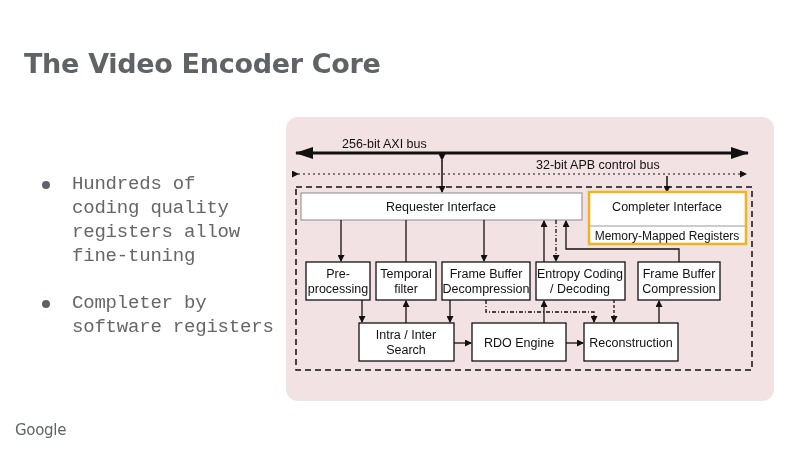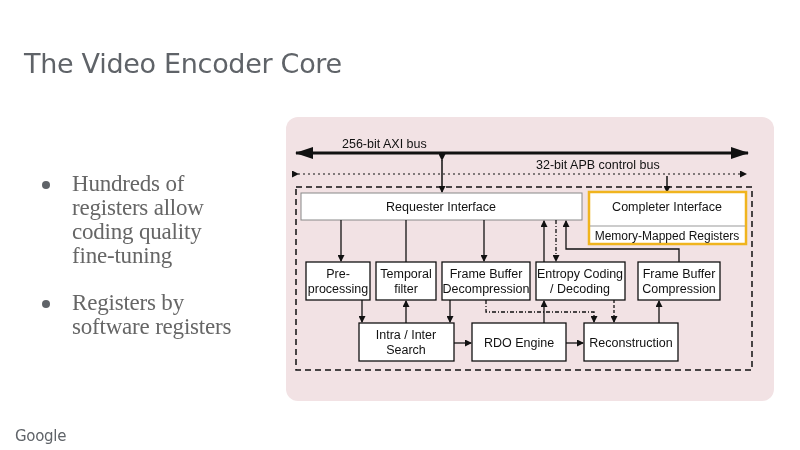--- a/index.html
+++ b/index.html
@@ -1,42 +1,42 @@
 <!DOCTYPE html>
 <html><head>
 <meta charset="utf-8">
 <style>
   html, body { margin: 0; padding: 0; }
   body { width: 800px; height: 450px; background: #ffffff; position: relative; overflow: hidden; font-family: "Liberation Sans", sans-serif; }
-  .title { position: absolute; left: 24px; top: 48px; font-size: 27px; color: #5f6368; font-family: "DejaVu Sans", sans-serif; font-weight: 400; letter-spacing: -0.3px; }
+  .title { position: absolute; left: 24px; top: 48px; font-size: 27px; color: #5f6368; font-family: "DejaVu Sans", sans-serif; font-weight: 700; letter-spacing: -0.3px; }
   .bullets { position: absolute; left: 38px; top: 172px; width: 240px; }
-  .bullet { position: relative; padding-left: 34px; font-size: 23px; line-height: 24px; color: #666666; font-family: Liberation Serif, serif; margin-bottom: 23px; letter-spacing: -0.2px; }
+  .bullet { position: relative; padding-left: 34px; font-size: 19px; line-height: 24px; color: #666666; font-family: Liberation Mono, monospace; margin-bottom: 23px; letter-spacing: -0.2px; }
   .dot { position: absolute; left: 4px; top: 9px; width: 8px; height: 8px; background: #5f6368; border-radius: 50%; }
-  .logo { position: absolute; left: 15px; top: 421px; font-size: 15px; color: #5f6368; font-family: "DejaVu Sans", sans-serif; letter-spacing: -0.3px; margin-top: 6px; }
+  .logo { position: absolute; left: 15px; top: 421px; font-size: 15px; color: #5f6368; font-family: "DejaVu Sans", sans-serif; letter-spacing: -0.3px; }
   .panel { position: absolute; left: 286px; top: 117px; width: 488px; height: 284px; background: #f2e2e4; border-radius: 12px; }
   svg { position: absolute; left: 0; top: 0; }
   .blk text { font-family: "Liberation Sans", sans-serif; font-size: 12.5px; fill: #111; }
   .lbl { font-family: "Liberation Sans", sans-serif; font-size: 12.5px; fill: #111; }
 </style>
 </head>
 <body>
 
 <div class="title">The Video Encoder Core</div>
 
 <div class="bullets">
   <div class="bullet">
     <span class="dot"></span>
     <div>Hundreds of</div>
+    <div>coding quality</div>
     <div>registers allow</div>
-    <div>coding quality</div>
     <div>fine-tuning</div>
   </div>
   <div class="bullet">
     <span class="dot"></span>
-    <div>Registers by</div>
+    <div>Completer by</div>
     <div>software registers</div>
   </div>
 </div>
 
 <div class="logo">Google</div>
 
 <div class="panel"></div>
 
 <svg width="800" height="450">
   <defs>

